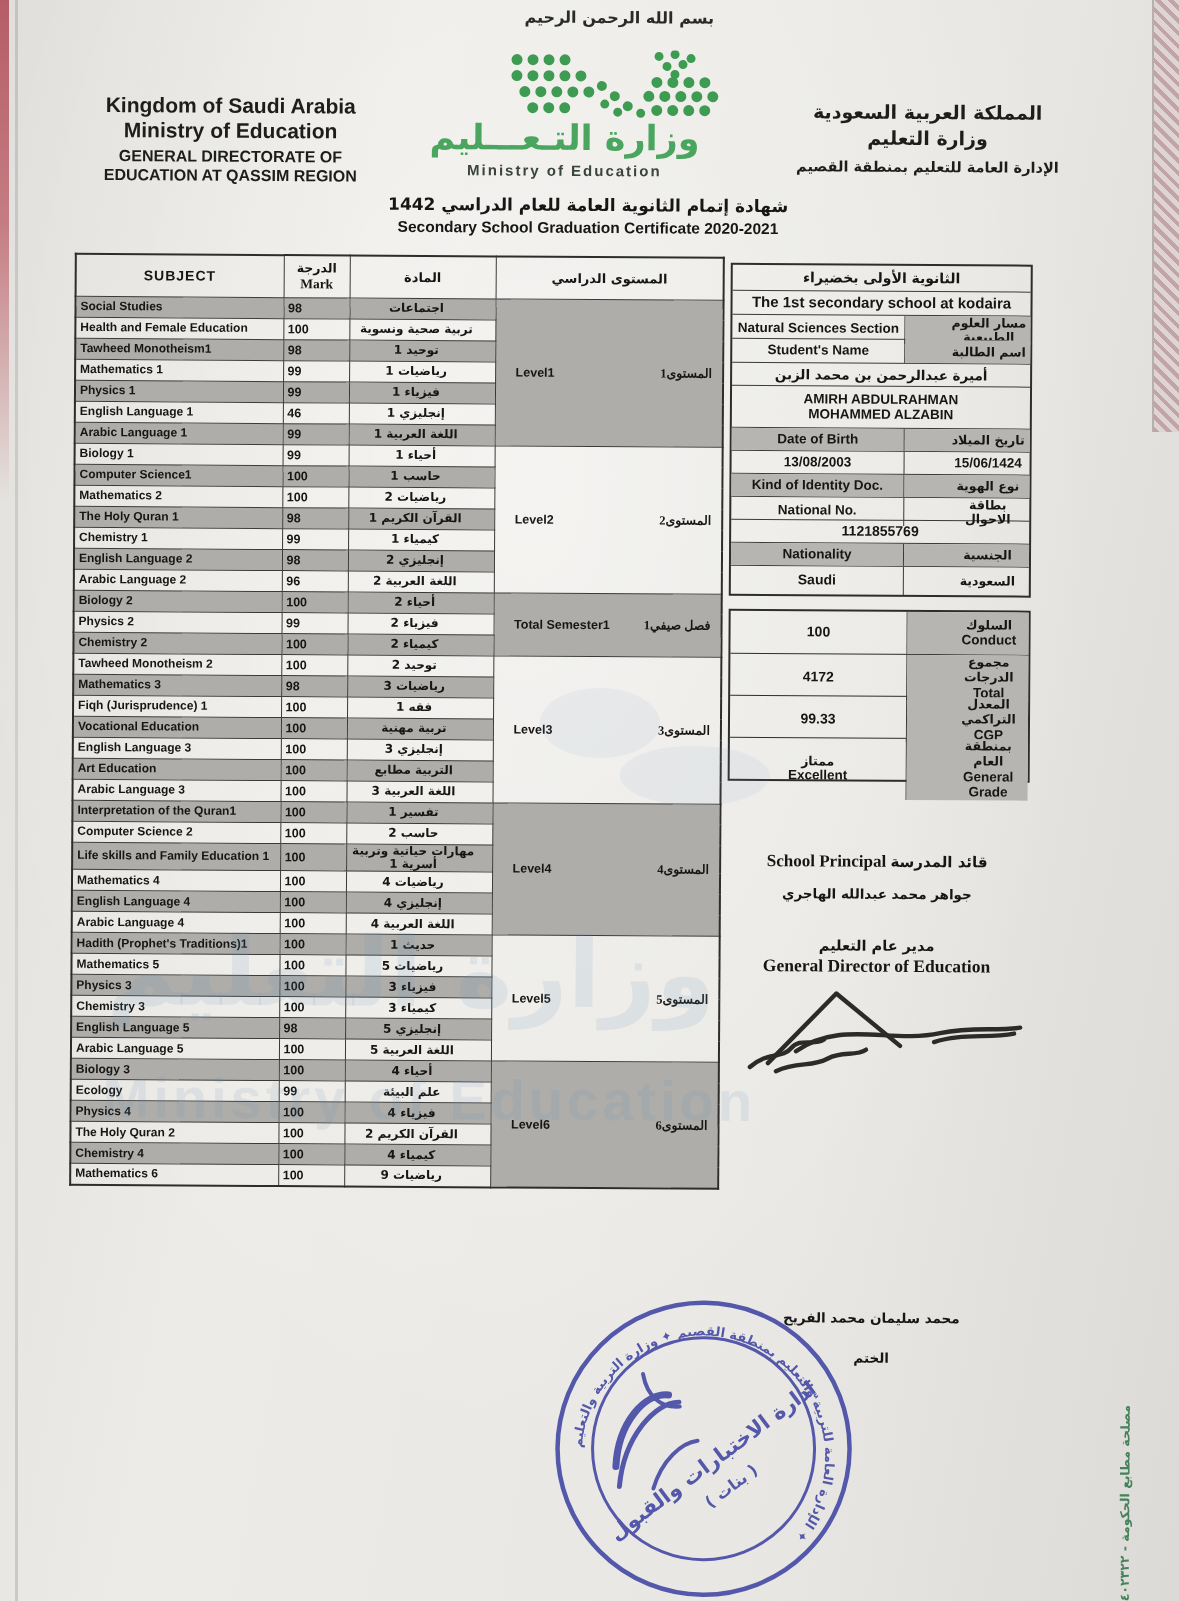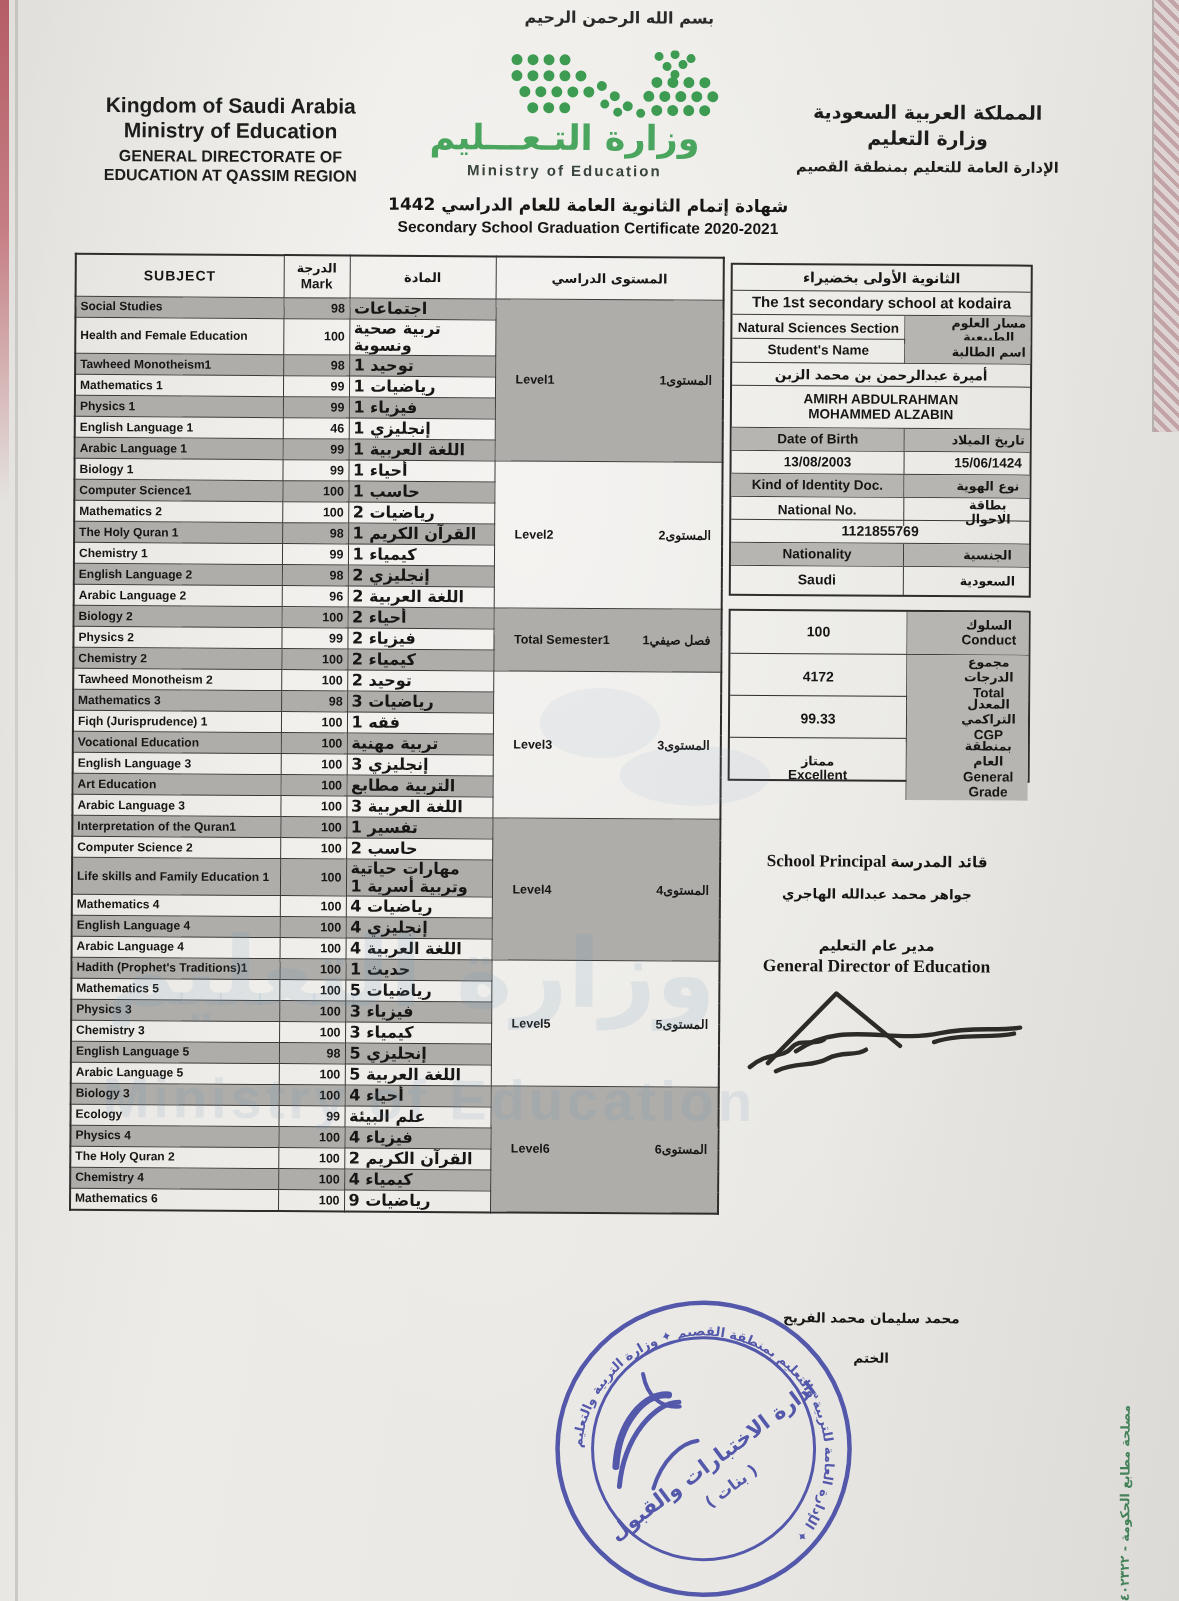--- a/index.html
+++ b/index.html
@@ -59,32 +59,32 @@
   .title-en{position:absolute; left:330px; top:219px; width:510px; text-align:center;
     font-size:15.5px; font-weight:bold;}
 
   
   .marks{position:absolute; left:72px; top:256px;}
   table{border-collapse:collapse; table-layout:fixed; width:648px; border:2px solid #2e2d2b;}
   th,td{border:1px solid #3b3a38; color:#171614; overflow:hidden;}
   thead th{height:42px; font-weight:bold; background:transparent;}
   .h-subj{font-size:14px; letter-spacing:1px;}
   .h-mark div{line-height:1.15; font-size:12.5px; font-family:"DejaVu Sans",sans-serif;}
-  .h-mark div:last-child{font-family:Liberation Sans, sans-serif; font-size:13.5px;}
+  .h-mark div:last-child{font-family:Liberation Serif, serif; font-size:13.5px;}
   .h-course,.h-level{font-size:13px; font-family:"DejaVu Sans",sans-serif;}
   tbody td{height:21px; font-weight:bold; padding:0 4px; line-height:1.12;}
   .c-subj{font-size:12px; text-align:left;}
-  .c-mark{font-size:12.5px; text-align:right;}
-  .c-course{font-size:16px; text-align:left; direction:rtl; font-family:"DejaVu Sans",sans-serif; padding-right:16px;}
+  .c-mark{font-size:12.5px; text-align:left;}
+  .c-course{font-size:12px; text-align:center; direction:rtl; font-family:"DejaVu Sans",sans-serif; padding-right:16px;}
   .shade{background:var(--shade);}
   .c-level{padding:0 10px 0 20px;}
   .lv-shade{background:var(--shade);}
   .lv-wrap{display:flex; justify-content:space-between; align-items:center; gap:6px;
     font-size:12.5px; font-weight:bold;}
-  .lv-ar{font-family:Liberation Sans, sans-serif;}
+  .lv-ar{font-family:Liberation Serif, serif;}
 
   
   .panel{position:absolute; left:728px; top:262px; width:302px;}
   .box{border:2px solid #2e2d2b;}
   .row{display:grid; border-top:1px solid #3b3a38;}
   .row:first-child{border-top:none;}
   .two{grid-template-columns:173px 1fr;}
   .cell{display:flex; flex-direction:column; align-items:center; justify-content:center;
     text-align:center; font-weight:bold; color:#171614; padding:0 2px; line-height:1.1;}
   .two .cell + .cell{border-left:0; border-right:0;padding-left:44px;}

